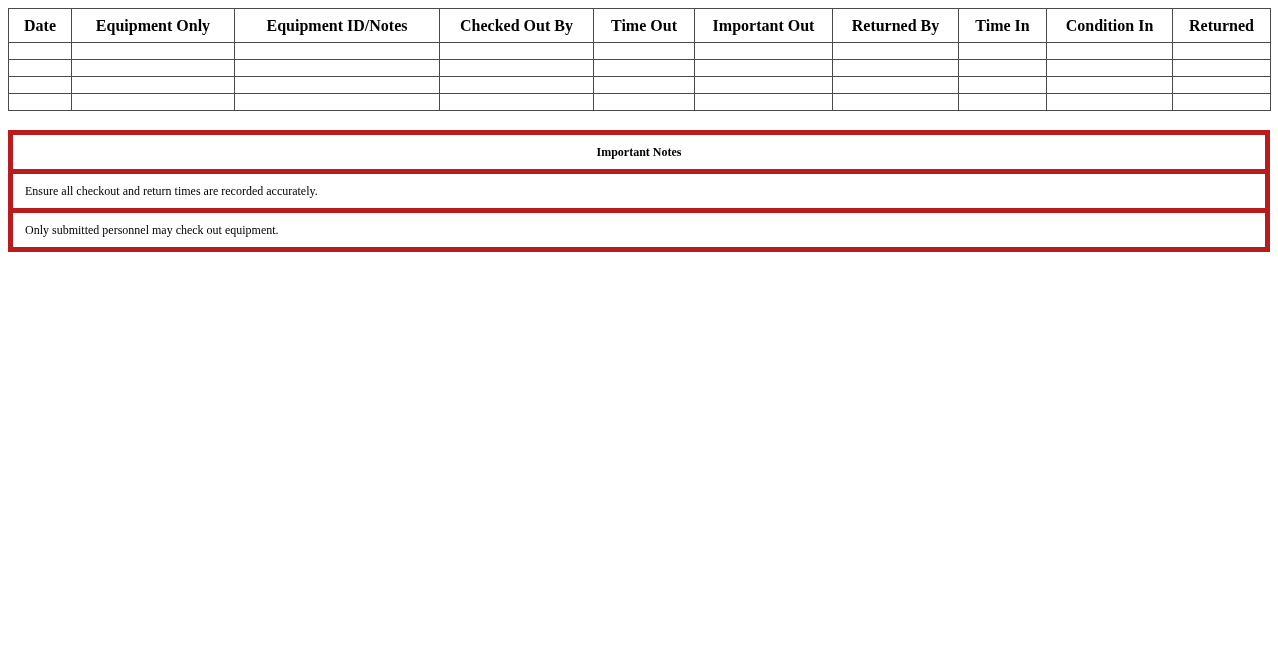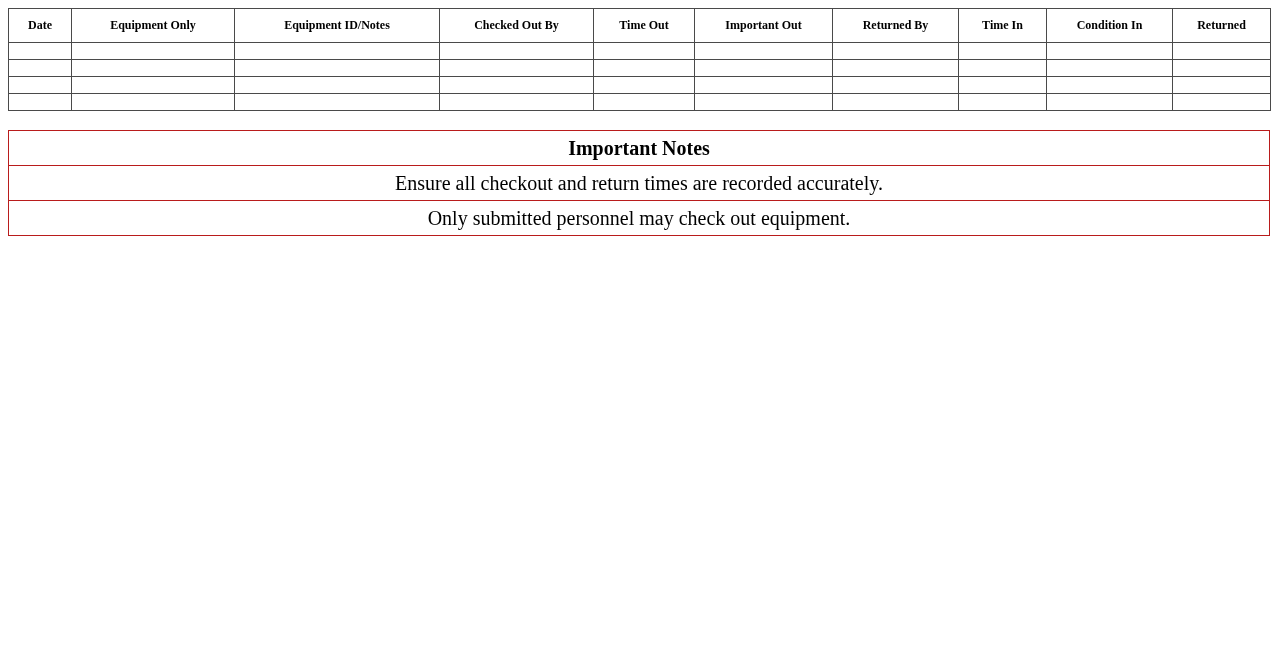--- a/index.html
+++ b/index.html
@@ -14,43 +14,43 @@
       position: absolute; left: 8px; top: 8px;
       width: 1262px;
       table-layout: fixed;
     }
     .log-table th, .log-table td {
       border: 1px solid #4a4a4a;
       padding: 0;
     }
     .log-table th {
       height: 33px;
-      font-size: 12px;
+      font-size: 16px;
       font-weight: bold;
       text-align: center;
       vertical-align: middle;
     }
     .log-table td { height: 16px; }
     .notes-table {
       position: absolute; left: 8px; top: 130px;
       width: 1262px;
     }
     .notes-table th, .notes-table td {
-      border: 1px solid #b91c1c;
+      border: 5px solid #b91c1c;
       height: 34px;
-      font-size: 20px;
+      font-size: 12px;
     }
     .notes-table th {
       font-weight: bold;
       text-align: center;
       padding: 0;
     }
     .notes-table td {
       padding: 0 12px;
-      text-align: center;
+      text-align: left;
     }
   </style>
 </head>
 <body>
 
 <table class="log-table">
   <colgroup id="log-cols">
       <col style="width: 63px;">
       <col style="width: 163px;">
       <col style="width: 205px;">

